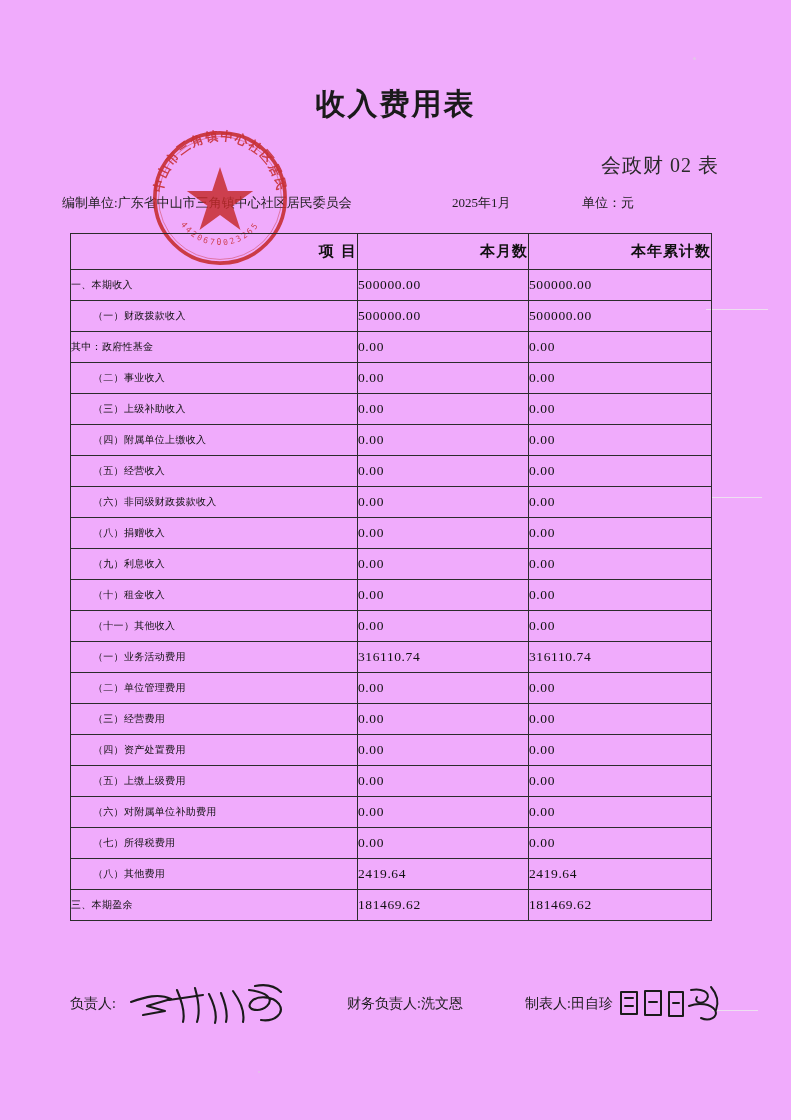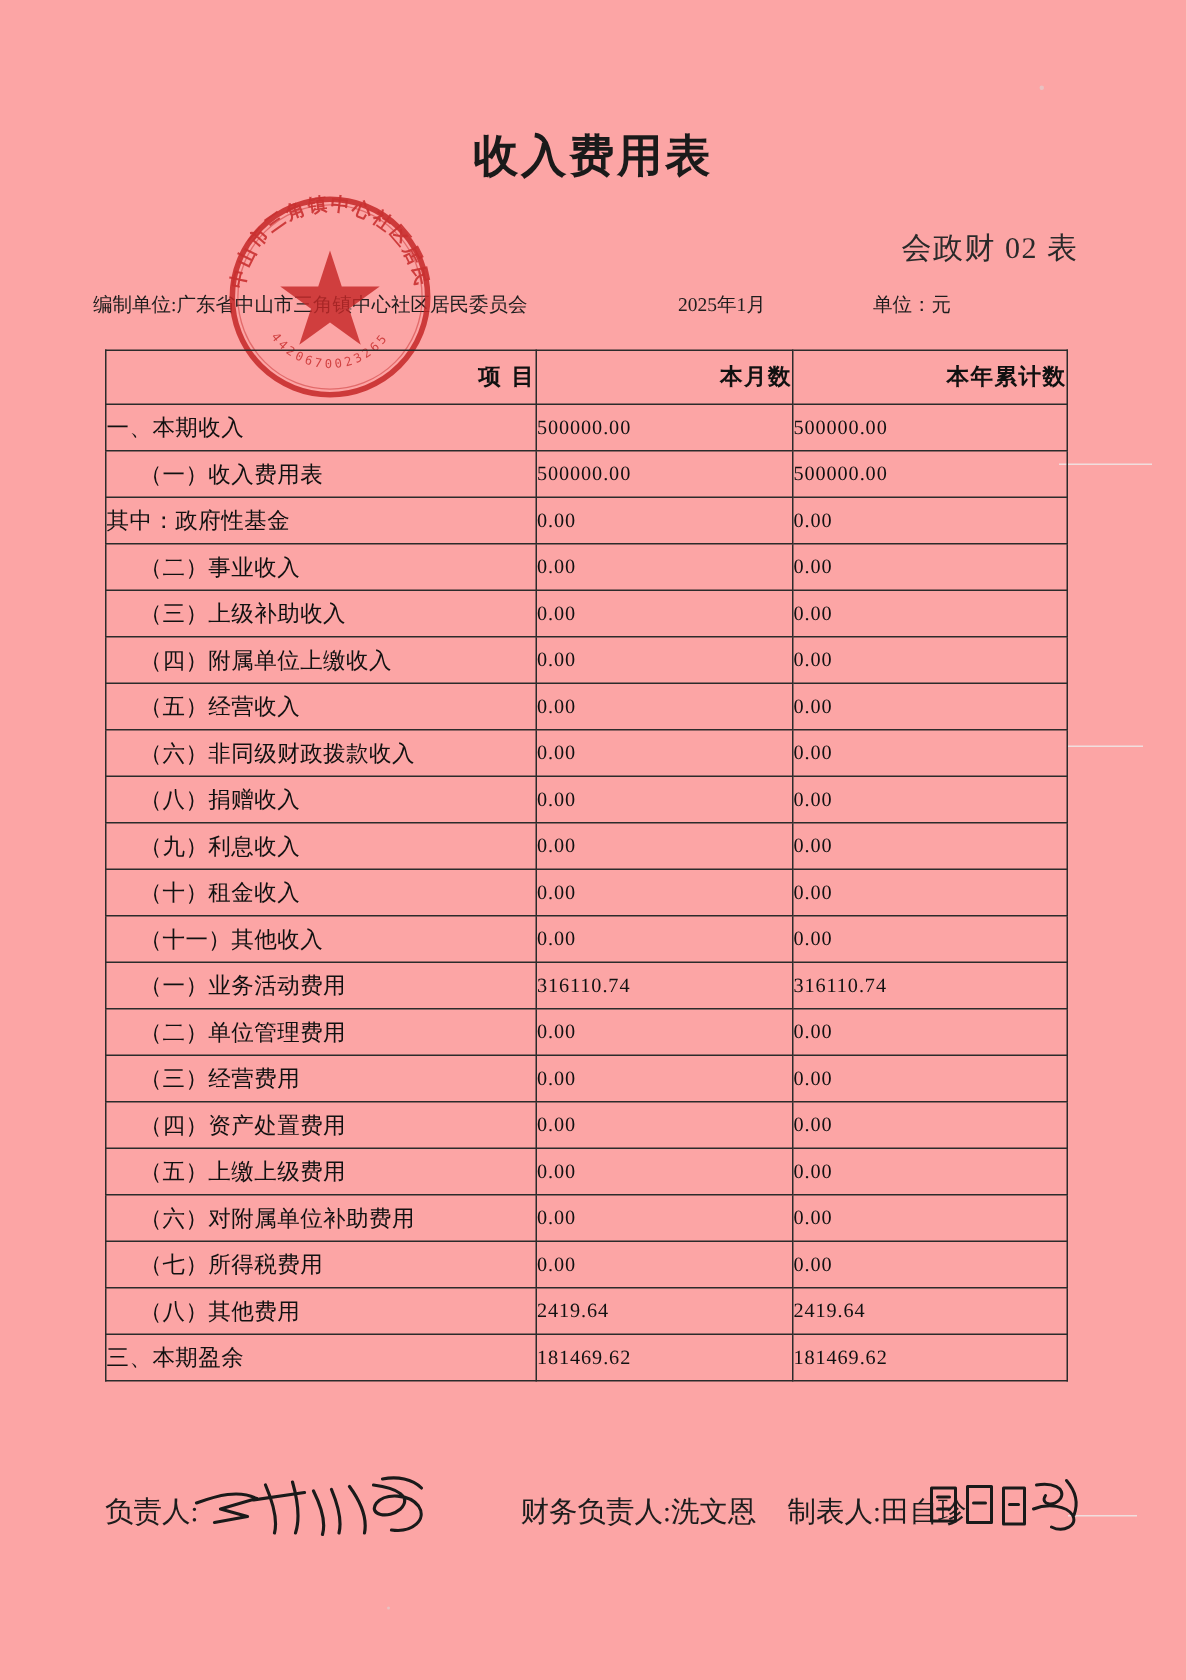--- a/index.html
+++ b/index.html
@@ -12,21 +12,21 @@
     background: #ffffff;
     font-family: "Liberation Serif", "DejaVu Serif", serif;
     color: #111111;
     position: relative;
     overflow: hidden;
   }
 
   .page {
     position: absolute;
     inset: 0;
-    background: #fca5a5;
+    background: #f0abfc;
   }
 
   
   .scan-speck {
     position: absolute;
     background: #d8d8d8;
     border-radius: 50%;
     opacity: .55;
   }
   .scan-line {
@@ -98,42 +98,42 @@
     height: 35px;
     text-align: right;
     font-family: "DejaVu Sans", "Liberation Sans", sans-serif;
     font-size: 15px;
     font-weight: bold;
     letter-spacing: 1px;
   }
 
   .cell-item {
     padding-left: 8px;
-    font-size: 15px;
+    font-size: 10px;
     letter-spacing: .3px;
     white-space: nowrap;
   }
   .cell-item.indent { padding-left: 22px; }
 
   .cell-num {
     padding-left: 8px;
     font-size: 13.5px;
     letter-spacing: .6px;
     white-space: nowrap;
     margin-left: 24px;
   }
 
   
   .footer {
     position: absolute;
     top: 992px;
     left: 70px;
     width: 641px;
     height: 24px;
-    font-size: 19px;
+    font-size: 14px;
     font-family: Liberation Serif, serif;
     color: #1d1d1d;
   }
   .f-head { position: absolute; left: 0; top: 3px; white-space: nowrap; }
   .f-fin  { position: absolute; left: 277px; top: 3px; white-space: nowrap; }
   .f-prep { position: absolute; left: 455px; top: 3px; white-space: nowrap; }
 
   
   .sig {
     position: absolute;
@@ -203,21 +203,21 @@
         <th>本年累计数</th>
       </tr>
     </thead>
     <tbody id="tbody">
         <tr>
           <td class="cell-item">一、本期收入</td>
           <td class="cell-num">500000.00</td>
           <td class="cell-num">500000.00</td>
         </tr>
         <tr>
-          <td class="cell-item indent">（一）收入费用表</td>
+          <td class="cell-item indent">（一）财政拨款收入</td>
           <td class="cell-num">500000.00</td>
           <td class="cell-num">500000.00</td>
         </tr>
         <tr>
           <td class="cell-item">其中：政府性基金</td>
           <td class="cell-num">0.00</td>
           <td class="cell-num">0.00</td>
         </tr>
         <tr>
           <td class="cell-item indent">（二）事业收入</td>

